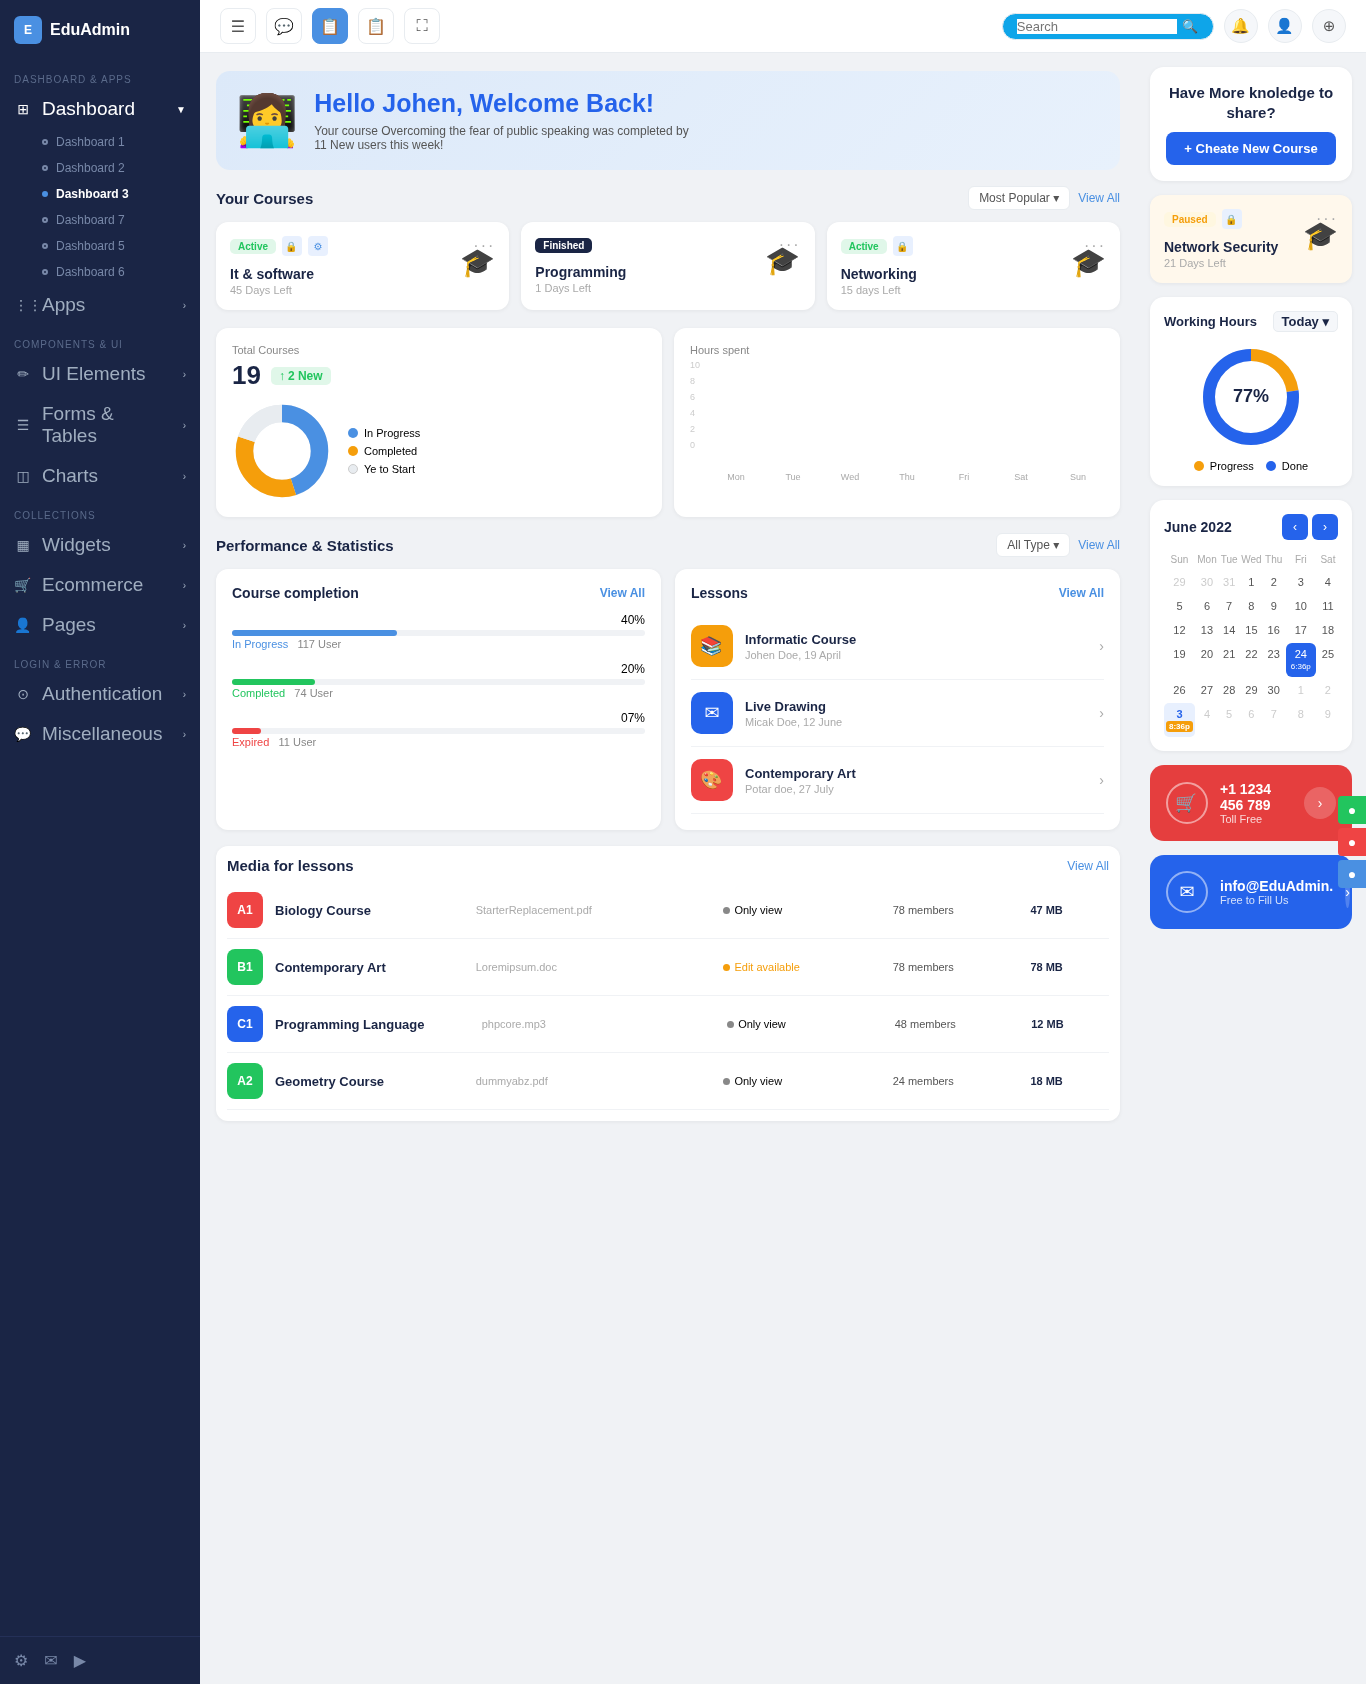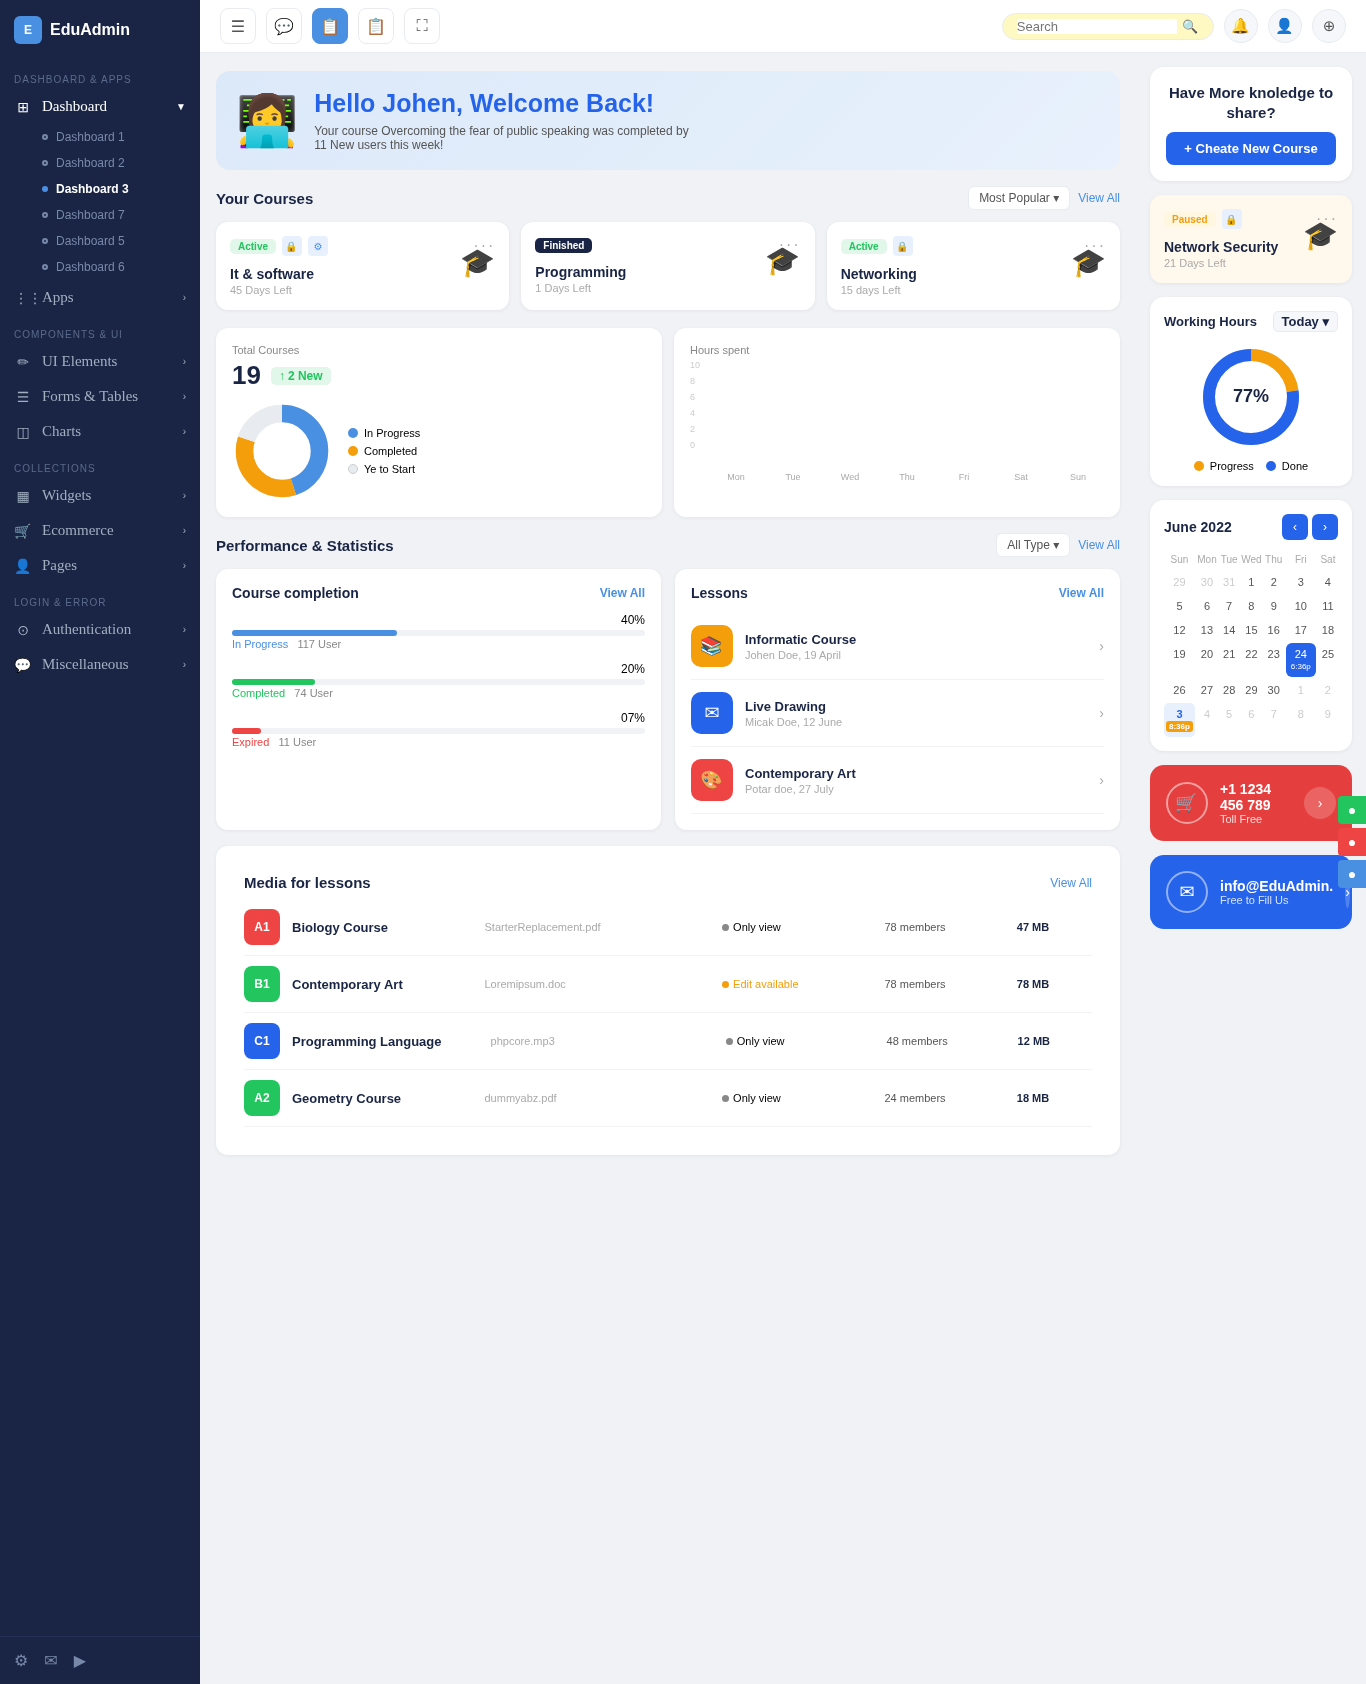--- a/index.html
+++ b/index.html
@@ -9,39 +9,39 @@
     #sidebar {
       width: 200px; min-width: 200px; background: #1a2545; color: #a0aec0;
       display: flex; flex-direction: column; height: 100vh; position: sticky; top: 0; overflow-y: auto;
     }
     .sidebar-logo { display: flex; align-items: center; gap: 8px; padding: 16px 14px; color: #fff; font-weight: 700; font-size: 16px; }
     .logo-icon { width: 28px; height: 28px; background: #4a90e2; border-radius: 6px; display: flex; align-items: center; justify-content: center; color: #fff; font-size: 12px; font-weight: 800; }
     .sidebar-section-label { font-size: 10px; letter-spacing: 1px; color: #5a6a8a; padding: 14px 14px 4px; text-transform: uppercase; }
     .sidebar-item { display: flex; align-items: center; gap: 10px; padding: 9px 14px; cursor: pointer; color: #a0aec0; border-radius: 4px; transition: background 0.15s; }
     .sidebar-item.active-parent { color: #fff; }
     .sidebar-item .item-icon { width: 18px; text-align: center; font-size: 14px; }
-    .sidebar-item .item-label { flex: 1; font-size: 15px; font-family: Liberation Serif, serif; }
+    .sidebar-item .item-label { flex: 1; font-size: 19px; }
     .sidebar-item .chevron { font-size: 10px; }
     .sidebar-sub { padding-left: 32px; }
     .sidebar-sub .sub-item { display: flex; align-items: center; gap: 8px; padding: 6px 10px; cursor: pointer; color: #7888a8; font-size: 12px; border-radius: 4px; }
     .sidebar-sub .sub-item.active { color: #fff; font-weight: 600; }
     .sidebar-sub .sub-item .dot { width: 6px; height: 6px; border-radius: 50%; background: #4a90e2; }
     .sidebar-sub .sub-item .dot.hollow { background: transparent; border: 2px solid #7888a8; }
     .sidebar-bottom { margin-top: auto; display: flex; gap: 16px; padding: 14px; border-top: 1px solid #243058; }
     .sidebar-bottom-icon { color: #7888a8; cursor: pointer; font-size: 16px; }
 
     
     #main { flex: 1; display: flex; flex-direction: column; overflow-x: hidden; }
 
     
     #header { background: #fff; display: flex; align-items: center; gap: 10px; padding: 8px 20px; border-bottom: 1px solid #e8ecf0; position: sticky; top: 0; z-index: 100; }
     .header-icon-btn { width: 36px; height: 36px; border-radius: 8px; border: 1px solid #e8ecf0; display: flex; align-items: center; justify-content: center; cursor: pointer; color: #555; font-size: 16px; }
     .header-icon-btn.active { background: #4a90e2; color: #fff; border-color: #4a90e2; }
     .header-spacer { flex: 1; }
-    .search-box { display: flex; align-items: center; gap: 6px; border: 1px solid #e8ecf0; border-radius: 20px; padding: 5px 14px; background: #fef9c3; }
+    .search-box { display: flex; align-items: center; gap: 6px; border: 1px solid #e8ecf0; border-radius: 20px; padding: 5px 14px; background: #0ea5e9; }
     .search-box input { border: none; outline: none; font-size: 13px; color: #555; width: 160px; }
     .header-action { width: 34px; height: 34px; border-radius: 50%; display: flex; align-items: center; justify-content: center; cursor: pointer; background: #f5f7fa; border: 1px solid #e8ecf0; color: #555; font-size: 15px; }
 
     
     #content { display: flex; flex: 1; gap: 0; padding: 0; }
     #center { flex: 1; padding: 18px 16px; overflow-y: auto; }
     #right-panel { width: 230px; min-width: 230px; padding: 14px; background: #f0f2f5; display: flex; flex-direction: column; gap: 14px; }
 
     
     .welcome-banner { background: linear-gradient(135deg, #dce9f9 0%, #e8f1fc 100%); border-radius: 14px; padding: 18px 20px; display: flex; align-items: center; gap: 16px; margin-bottom: 16px; position: relative; overflow: hidden; }
@@ -92,21 +92,21 @@
 
     
     .lesson-item { display: flex; align-items: center; gap: 12px; padding: 12px 0; border-bottom: 1px solid #f0f2f5; cursor: pointer; }
     .lesson-icon { width: 42px; height: 42px; border-radius: 10px; display: flex; align-items: center; justify-content: center; font-size: 18px; color: #fff; flex-shrink: 0; }
     .lesson-info { flex: 1; }
     .lesson-title { font-size: 13px; font-weight: 600; color: #1a2545; }
     .lesson-sub { font-size: 11px; color: #aaa; margin-top: 2px; }
     .lesson-arrow { color: #aaa; font-size: 14px; }
 
     
-    .media-section { background: #fff; border-radius: 12px; padding: 28px; box-shadow: 0 1px 4px rgba(0,0,0,0.06); margin-bottom: 16px; }
+    .media-section { background: #fff; border-radius: 12px; padding: 11px; box-shadow: 0 1px 4px rgba(0,0,0,0.06); margin-bottom: 16px; }
     .media-row { display: flex; align-items: center; gap: 12px; padding: 10px 0; border-bottom: 1px solid #f0f2f5; }
     .media-badge { width: 36px; height: 36px; border-radius: 8px; display: flex; align-items: center; justify-content: center; font-size: 12px; font-weight: 700; color: #fff; flex-shrink: 0; }
     .media-name { font-size: 13px; font-weight: 600; color: #1a2545; flex: 1.2; }
     .media-file { font-size: 11px; color: #aaa; flex: 1.5; }
     .media-access { font-size: 11px; flex: 1; }
     .media-access .dot-indicator { width: 7px; height: 7px; border-radius: 50%; display: inline-block; margin-right: 4px; }
     .media-members { font-size: 11px; color: #555; flex: 0.8; }
     .media-size { font-size: 11px; font-weight: 600; color: #1a2545; flex: 0.5; }
 
     

